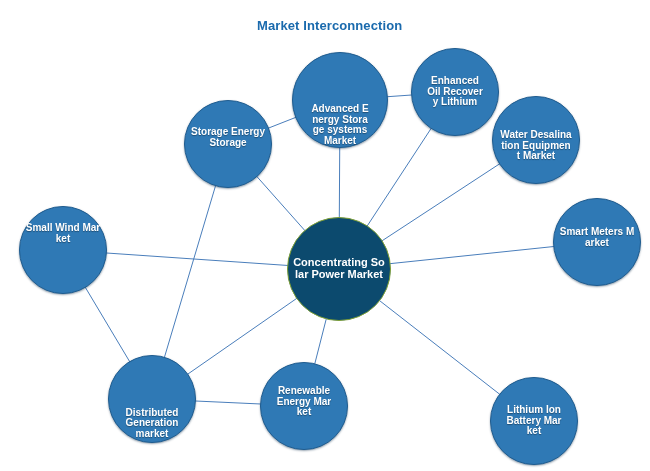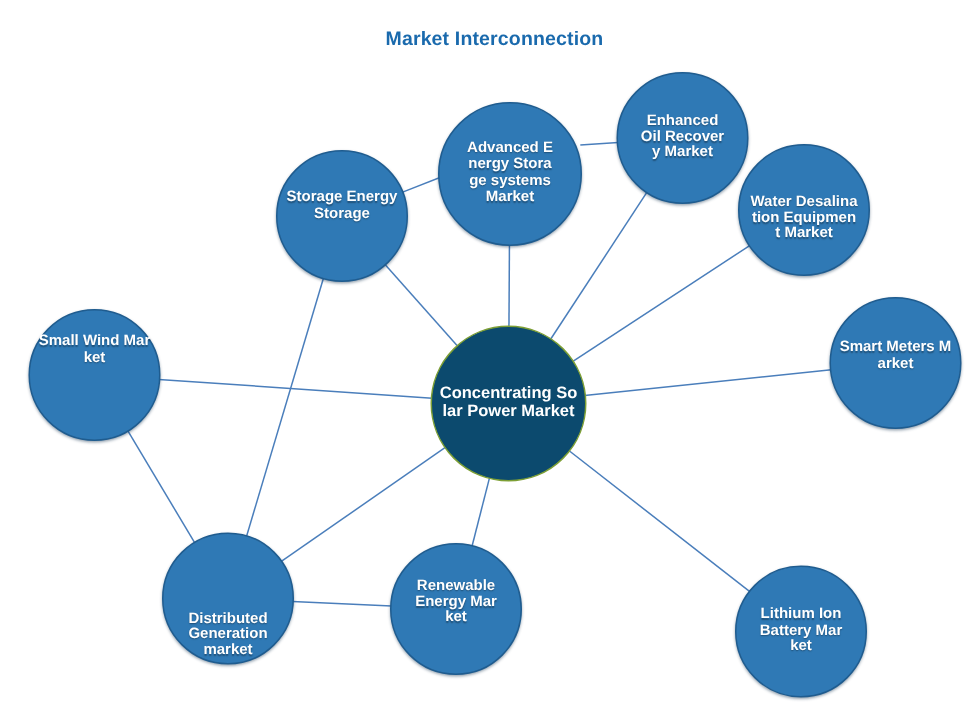--- a/index.html
+++ b/index.html
@@ -94,25 +94,25 @@
       <line x1="296.2546798083037" y1="117.1856615038807" x2="268.02231421793493" y2="128.2769479858113" stroke="#4a7ebb" stroke-width="1"></line>
       <line x1="215.71819063806933" y1="185.20870246437264" x2="164.28180936193067" y2="357.79129753562734" stroke="#4a7ebb" stroke-width="1"></line>
       <line x1="85.05040447009988" y1="286.9158456858975" x2="129.94959552990014" y2="362.0841543141025" stroke="#4a7ebb" stroke-width="1"></line>
       <line x1="194.95447423720577" y1="400.9781665767134" x2="261.0455257627942" y2="404.0218334232866" stroke="#4a7ebb" stroke-width="1"></line>
     </svg>
 
   <div id="node-layer">
       <div class="node green" style="left: 287px; top: 217px; width: 104px; height: 104px;">
         <div class="node-label" style="font-size: 11px; width: 92px;">Concentrating Solar Power Market</div>
       </div>
-      <div class="node blue" style="left: 292px; top: 68px; width: 96px; height: 96px;">
+      <div class="node blue" style="left: 292px; top: 52px; width: 96px; height: 96px; align-items: flex-end;">
         <div class="node-label" style="font-size: 10px; width: 58px;">Advanced Energy Storage systems Market</div>
       </div>
       <div class="node blue" style="left: 411px; top: 48px; width: 88px; height: 88px;">
-        <div class="node-label" style="font-size: 10px; width: 56px;">Enhanced Oil Recovery Market</div>
+        <div class="node-label" style="font-size: 10px; width: 56px;">Enhanced Oil Recovery Lithium</div>
       </div>
       <div class="node blue" style="left: 492px; top: 96px; width: 88px; height: 88px;">
         <div class="node-label" style="font-size: 10px; width: 72px; position: relative; top: 6px;">Water Desalination Equipment Market</div>
       </div>
       <div class="node blue" style="left: 184px; top: 100px; width: 88px; height: 88px;">
         <div class="node-label" style="font-size: 10px; width: 82px; position: relative; top: -6px;">Storage Energy Storage</div>
       </div>
       <div class="node blue" style="left: 19px; top: 206px; width: 88px; height: 88px; justify-content: center;">
         <div class="node-label" style="font-size: 10px; width: 76px; position: relative; top: -16px;">Small Wind Market</div>
       </div>

